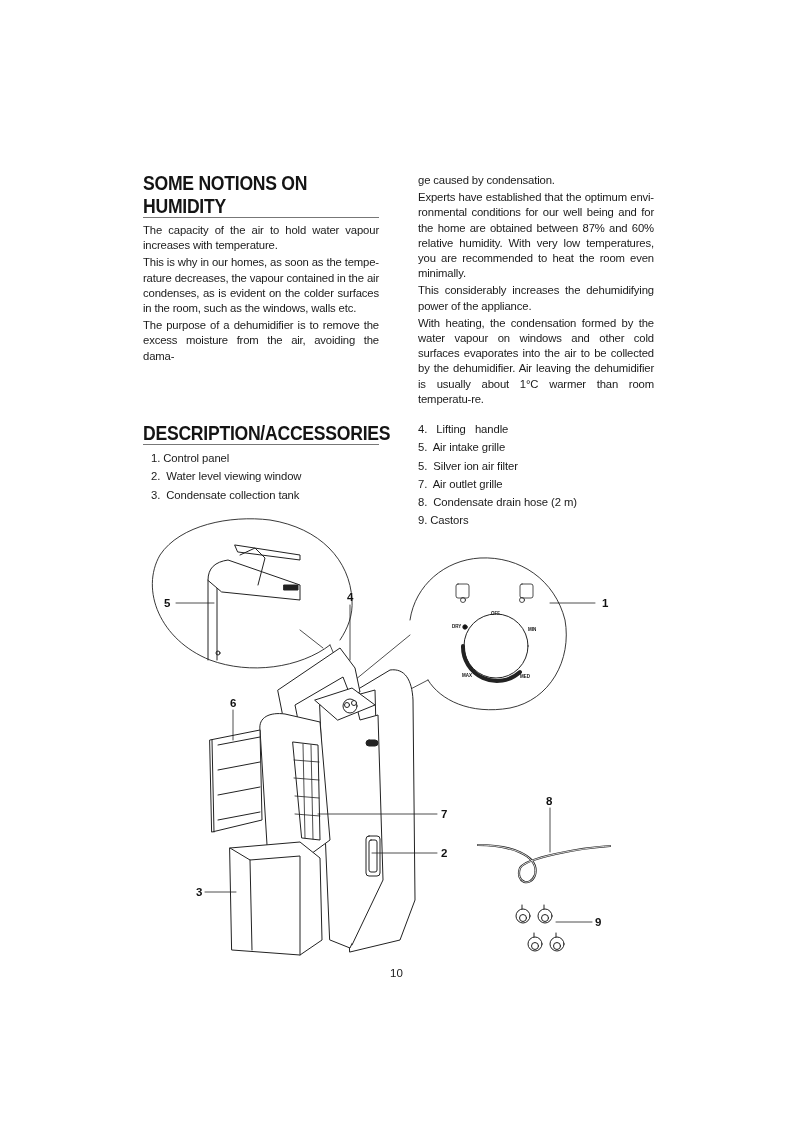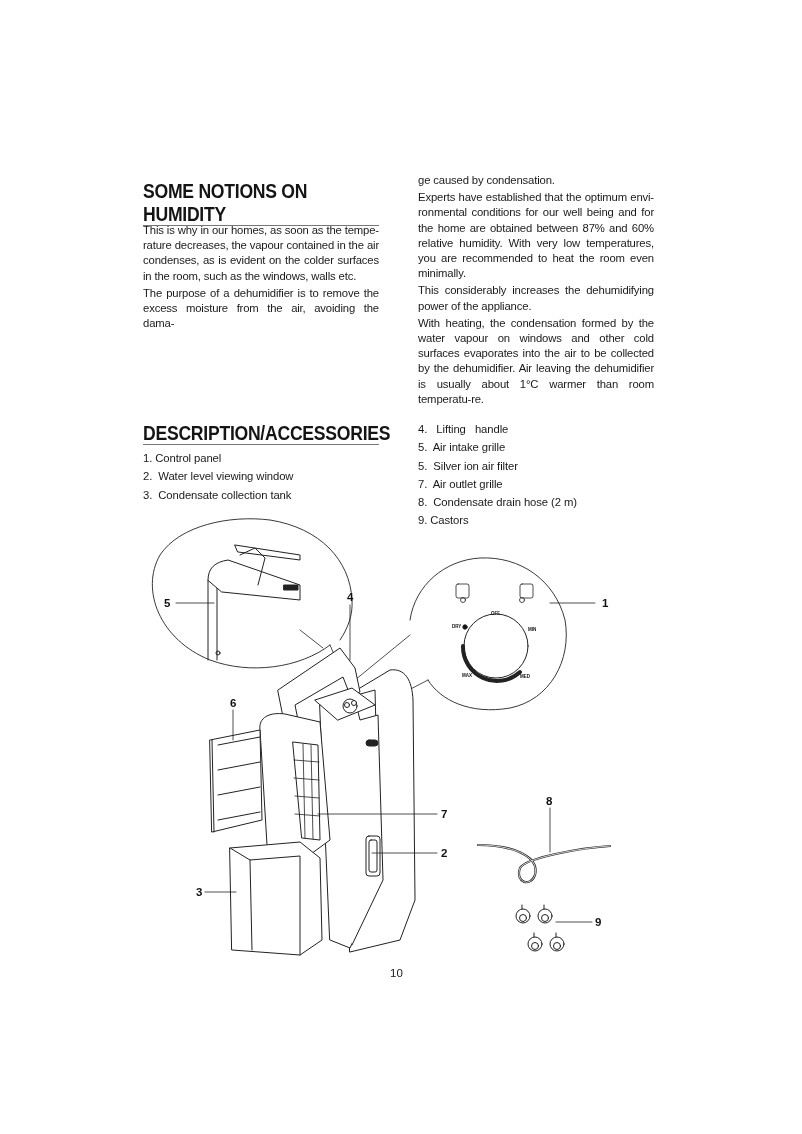--- a/index.html
+++ b/index.html
@@ -16,41 +16,42 @@
   .list div { white-space: pre; }
   .page-num { position: absolute; left: 390px; top: 967px; font-size: 11.5px; }
   svg { position: absolute; left: 0; top: 0; }
   .callout { font-family: "Liberation Sans", sans-serif; font-weight: bold; font-size: 11.5px; fill: #111; }
   .dial-lbl { font-family: "Liberation Sans", sans-serif; font-weight: bold; font-size: 4.5px; fill: #111; }
 </style>
 </head>
 <body>
 
 <div>
-  <div class="rule" style="position:absolute; left:143px; top:180px; width:236px; height:45px;">
+  <div class="rule" style="position:absolute; left:143px; top:172px; width:236px; height:45px;">
     <div class="h1">SOME NOTIONS ON</div>
     <div class="h1">HUMIDITY</div>
   </div>
   <div class="col" style="left:143px; top:223px; width:236px;">
+    <p>The capacity of the air to hold water vapour increases with temperature.</p>
     <p>This is why in our homes, as soon as the tempe-rature decreases, the vapour contained in the air condenses, as is evident on the colder surfaces in the room, such as the windows, walls etc.</p>
     <p>The purpose of a dehumidifier is to remove the excess moisture from the air, avoiding the dama-</p>
   </div>
   <div class="col" style="left:418px; top:173px; width:236px;">
     <p>ge caused by condensation.</p>
     <p>Experts have established that the optimum envi-ronmental conditions for our well being and for the home are obtained between 87% and 60% relative humidity. With very low temperatures, you are recommended to heat the room even minimally.</p>
     <p>This considerably increases the dehumidifying power of the appliance.</p>
     <p>With heating, the condensation formed by the water vapour on windows and other cold surfaces evaporates into the air to be collected by the dehumidifier.  Air leaving the dehumidifier is usually about 1°C warmer than room temperatu-re.</p>
   </div>
 </div>
 
 <div>
   <div class="rule" style="position:absolute; left:143px; top:422px; width:236px; height:22px;">
     <div class="h1">DESCRIPTION/ACCESSORIES</div>
   </div>
-  <div class="list" style="left:143px; top:449px;">
+  <div class="list" style="left:151px; top:449px;">
     <div>1. Control panel</div>
     <div>2.  Water level viewing window</div>
     <div>3.  Condensate collection tank</div>
   </div>
   <div class="list" style="left:418px; top:420px;">
     <div>4.   Lifting   handle</div>
     <div>5.  Air intake grille</div>
     <div>5.  Silver ion air filter</div>
     <div>7.  Air outlet grille</div>
     <div>8.  Condensate drain hose (2 m)</div>

